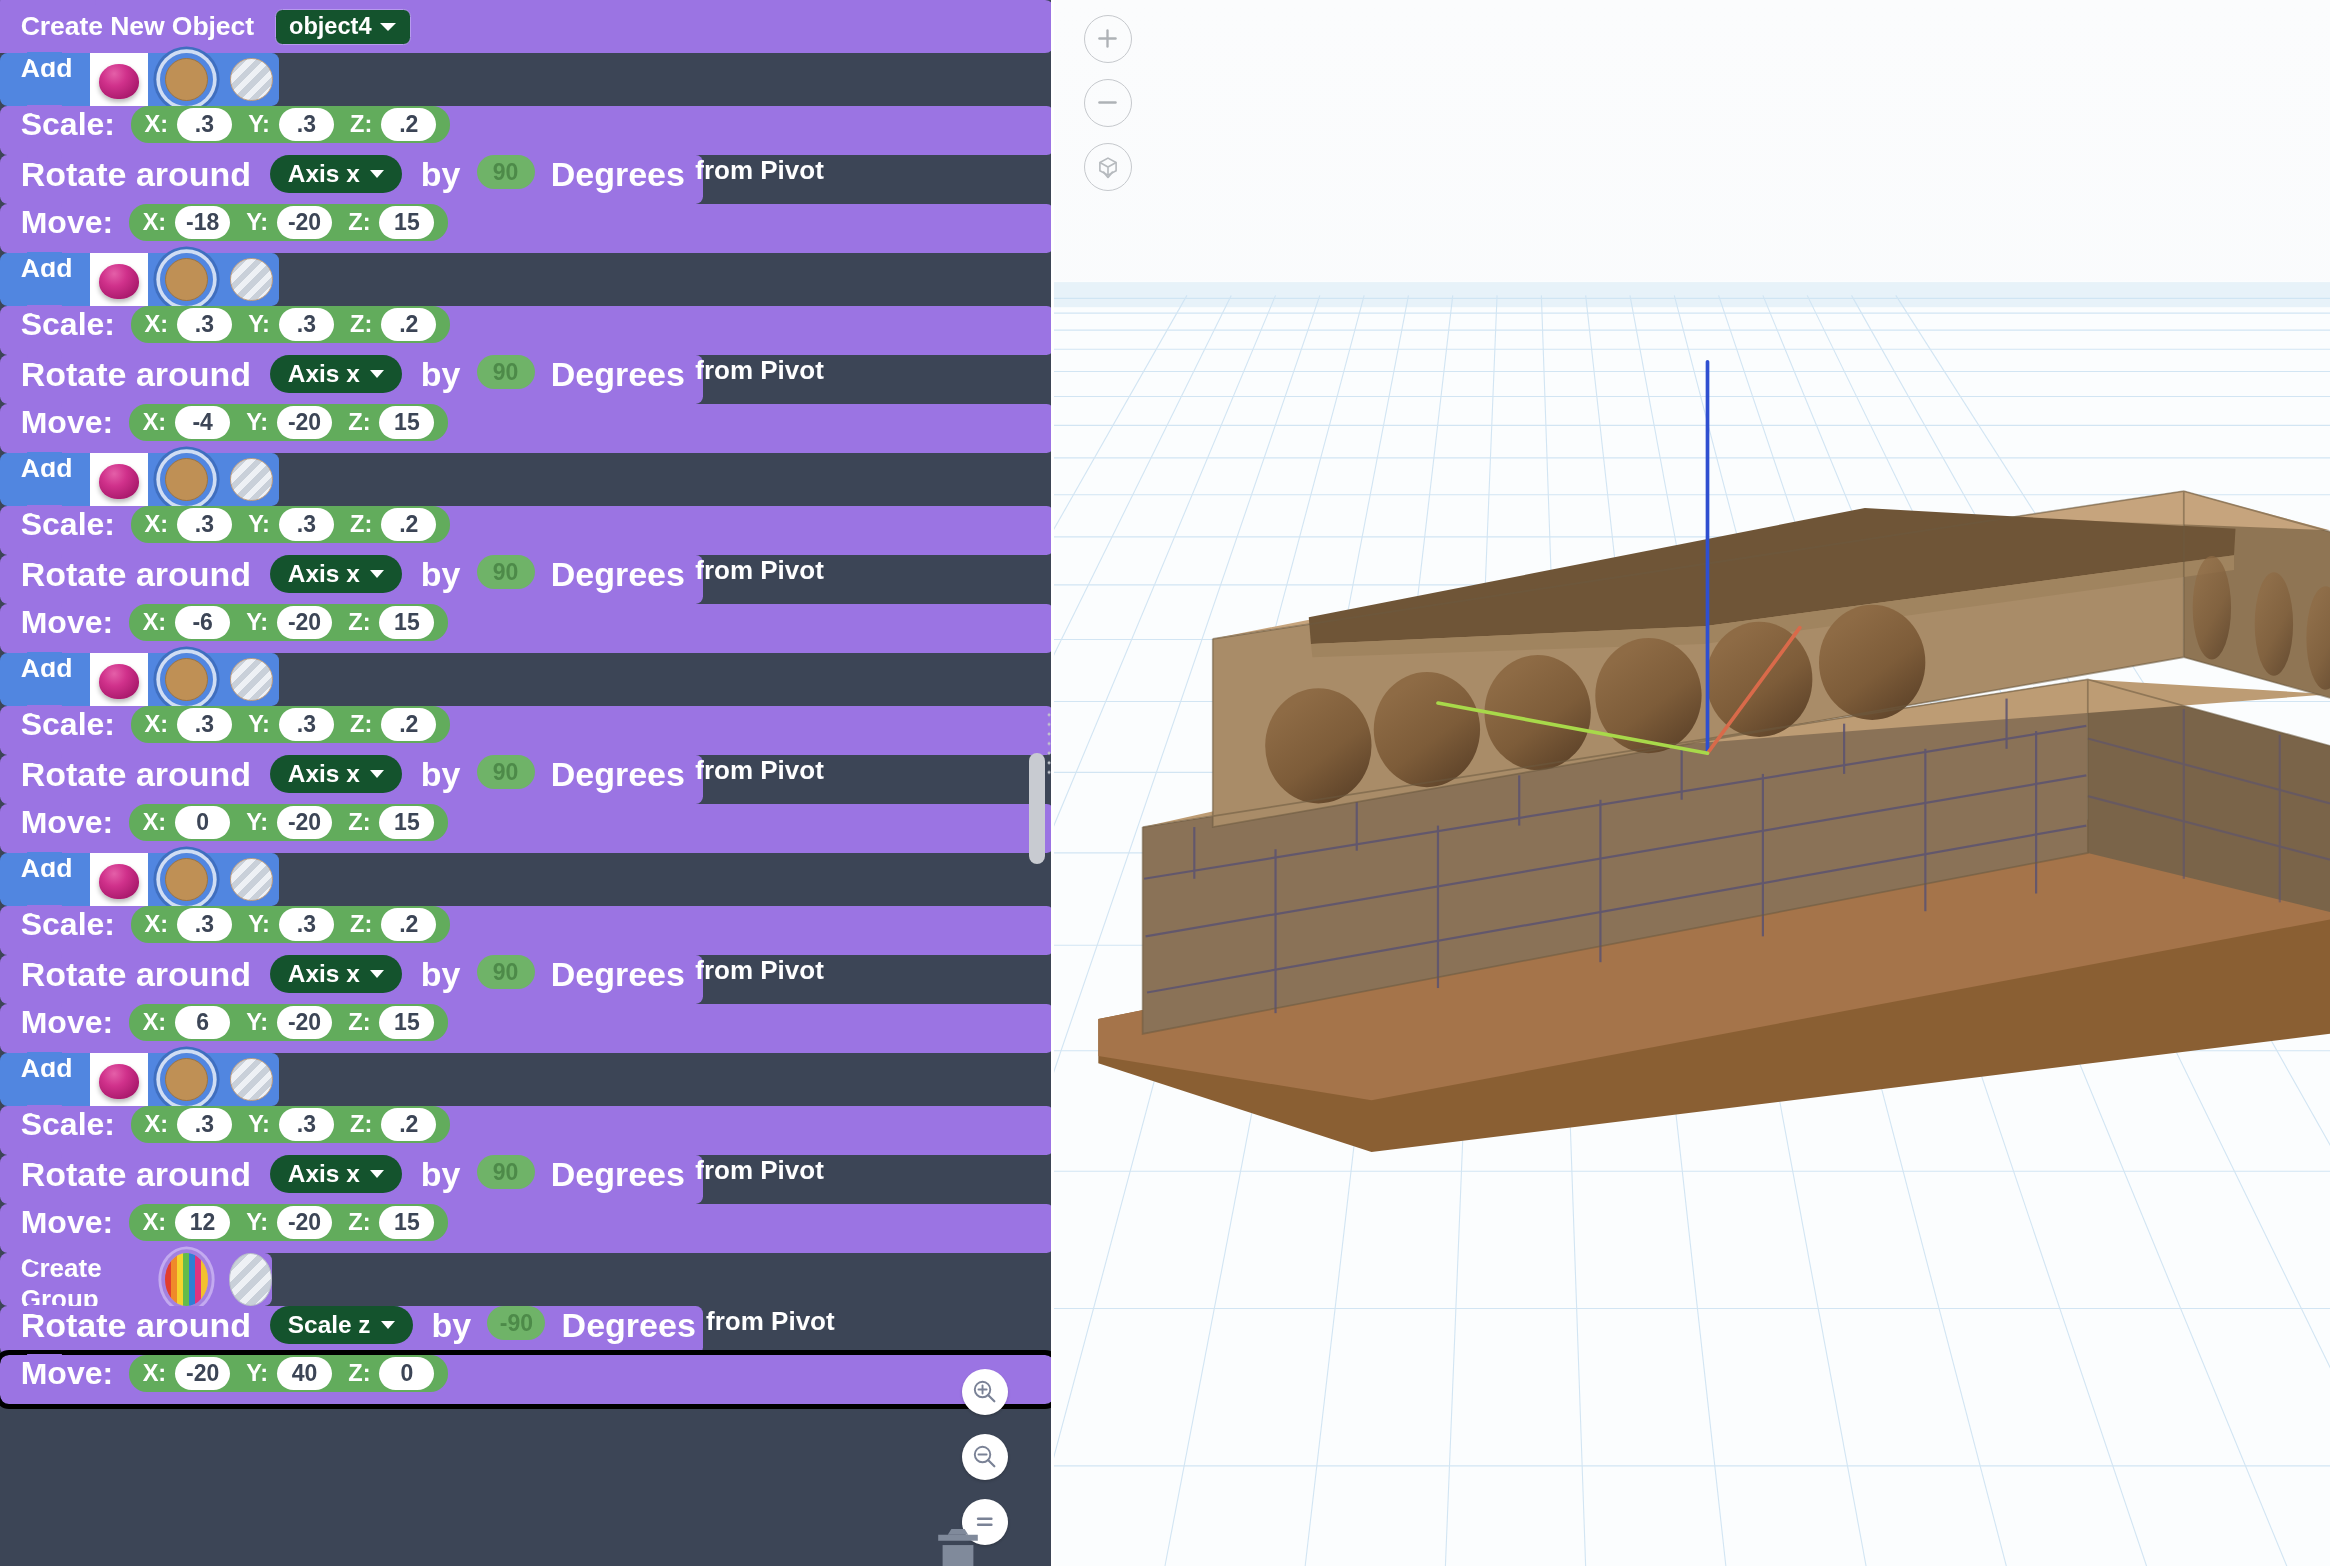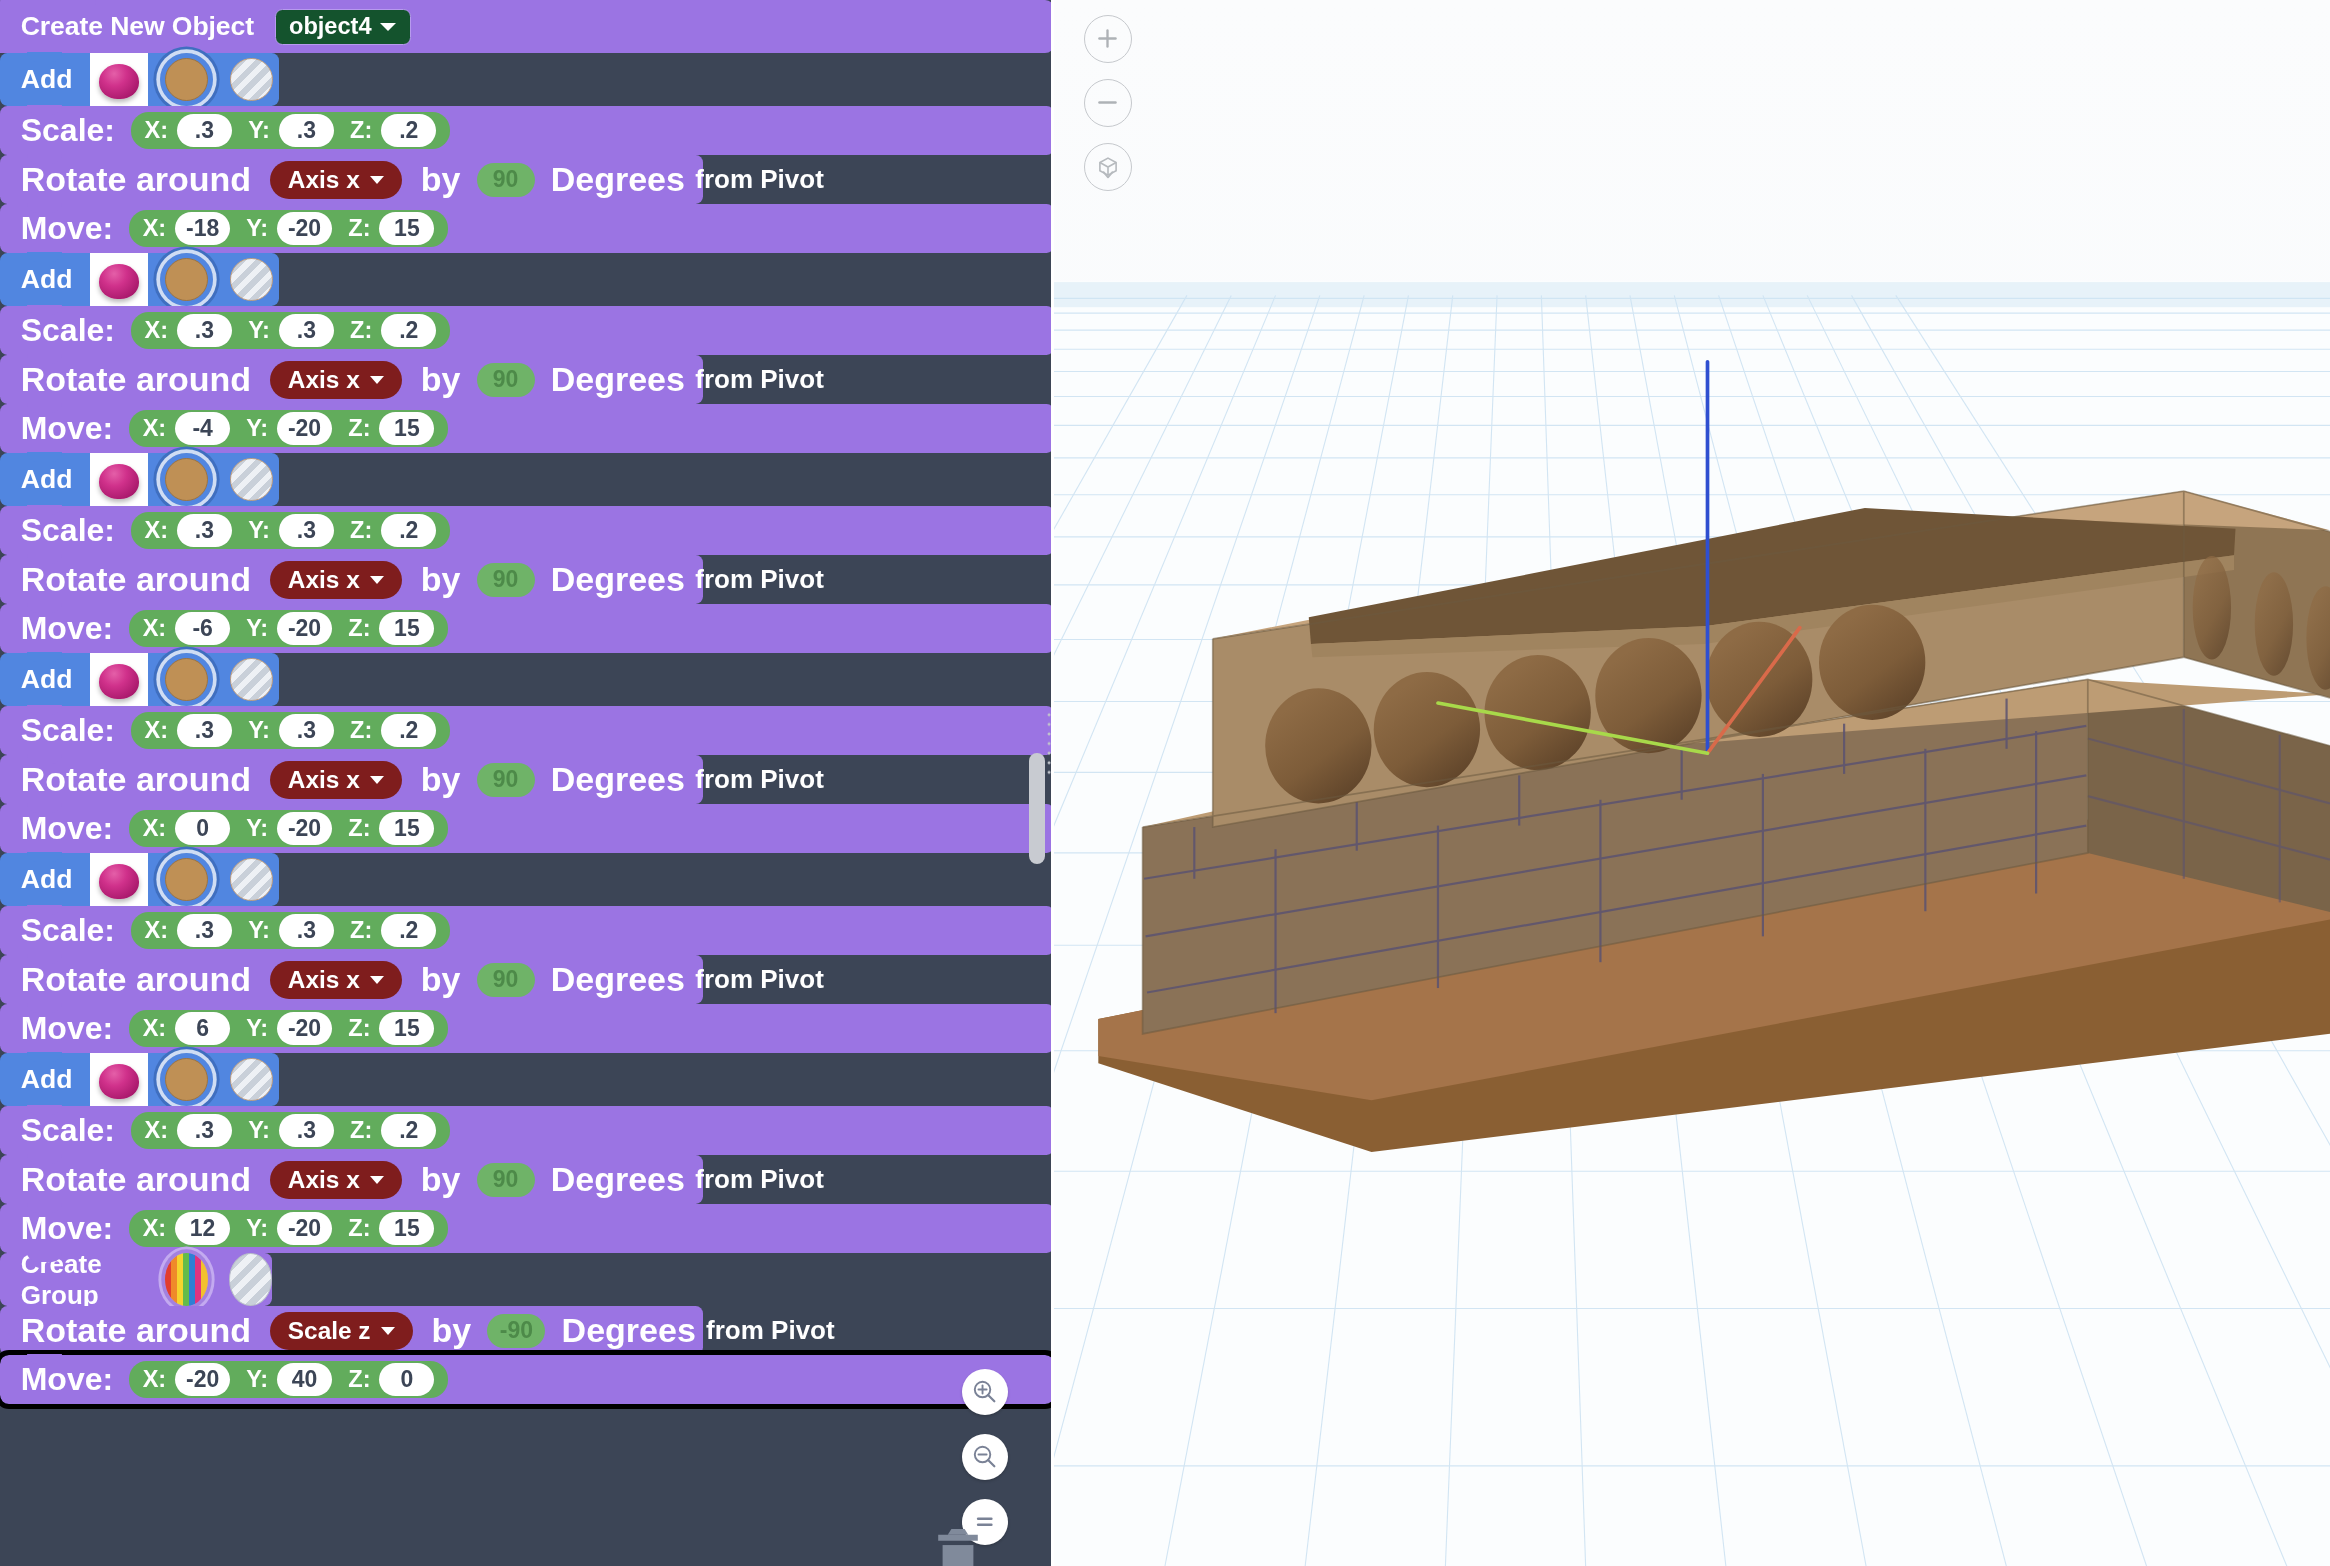--- a/index.html
+++ b/index.html
@@ -13,21 +13,21 @@
   
   .editor{
     position:relative;
     width:1054px;height:1567px;
     background:#3c4556;
     overflow:hidden;
     flex:0 0 1054px;
   }
   .blocks{position:absolute;left:0;top:0;width:1054px;}
 
-  .blk{position:relative;display:flex;align-items:center;box-sizing:border-box;}
+  .blk{position:relative;display:flex;align-items:flex-start;box-sizing:border-box;}
 
   
   .blk::before{
     content:"";position:absolute;left:26.6px;top:-0.7px;width:35px;height:9.6px;
     border-bottom-left-radius:10.3px;border-bottom-right-radius:10.3px;
     background:inherit;z-index:3;
   }
 
   .purple{background:#9b74e3;}
   .blue{background:#5186e0;}
@@ -109,21 +109,21 @@
   }
   .numpill:last-child{margin-right:0;}
 
   .row-sm{height:49px;border-radius:7.4px;padding-left:20.7px;}
   .row-sm .lbl{color:#fff;font-size:32px;font-weight:700;margin-right:16.2px;white-space:nowrap;}
 
   
   .row-rot{height:49px;border-radius:7.4px;padding-left:20.7px;width:703px;box-sizing:border-box;}
   .row-rot .lbl{color:#fff;font-size:34px;font-weight:700;white-space:nowrap;}
   .axis-pill{
-    background:#7f1d1d;border-radius:19px;height:38px;display:flex;align-items:center;gap:10.3px;
+    background:#14532d;border-radius:19px;height:38px;display:flex;align-items:center;gap:10.3px;
     padding:0 17.7px;margin:0 19px;color:#fff;font-size:24.4px;font-weight:700;white-space:nowrap;
   }
   .axis-pill .caret{border-top-color:#fff;border-left-width:7.4px;border-right-width:7.4px;border-top-width:8.1px;}
   .deg-pill{
     background:#6fb368;border-radius:17.7px;height:34px;min-width:58px;
     display:flex;align-items:center;justify-content:center;
     color:#4d8a49;font-size:23px;font-weight:700;margin:0 16.2px;padding:0 8.9px;box-sizing:border-box;
   }
   .fromp{color:#fff;font-size:26px;font-weight:700;margin-left:10.3px;white-space:nowrap;}
   .pivot-slot{

